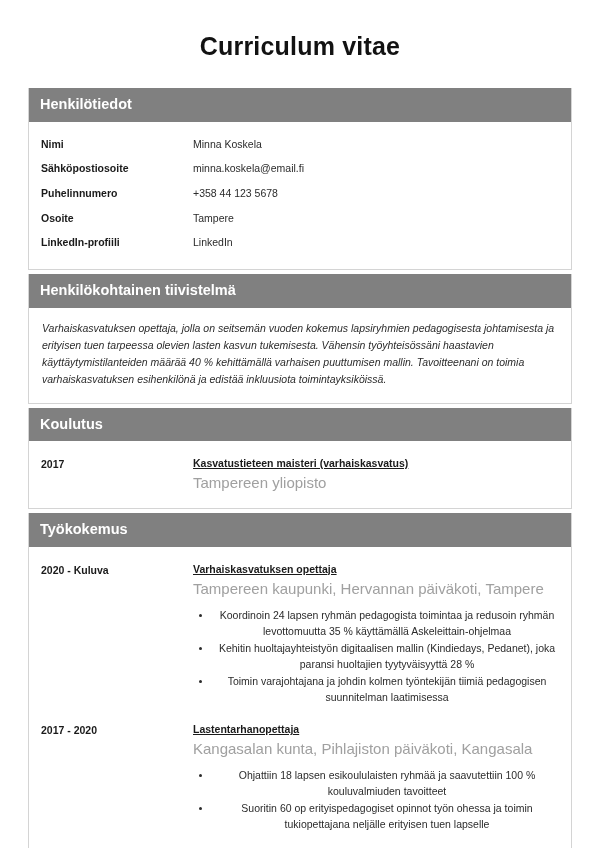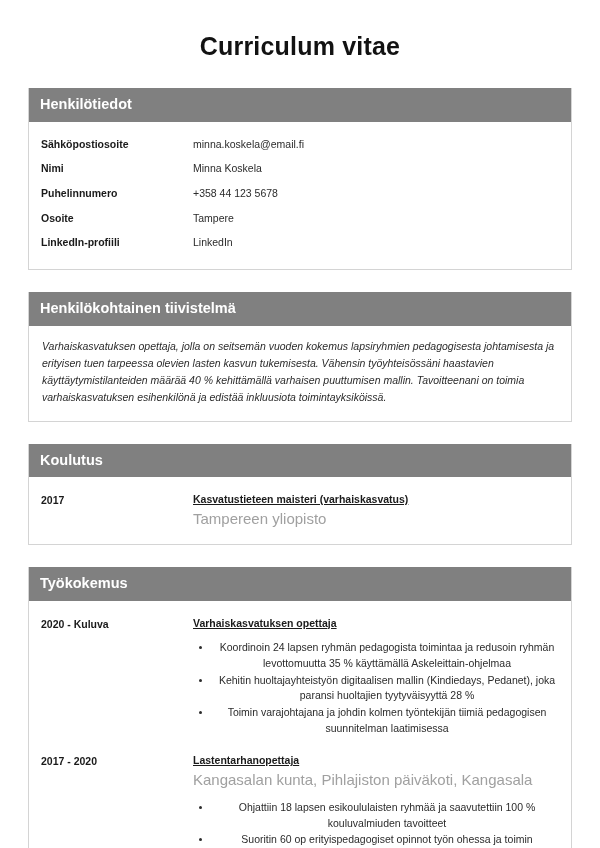--- a/index.html
+++ b/index.html
@@ -37,21 +37,21 @@
 
   .sections {
     margin-top: 27px;
     padding: 0 28px;
   }
 
   .card {
     border: 1px solid #d4d4d4;
     border-top: none;
     background: #ffffff;
-    margin-bottom: 22px;
+    margin-bottom: 4px;
     box-sizing: border-box;
   }
   .card:last-child { margin-bottom: 0; }
 
   .card-header {
     background: #808080;
     color: #ffffff;
     font-size: 14.5px;
     font-weight: bold;
     padding: 8px 11px 9px 11px;
@@ -152,26 +152,26 @@
 
   <h1 class="doc-title">Curriculum vitae</h1>
 
   <div class="sections">
       <div class="card">
         <div class="card-header">Henkilötiedot</div>
         <div class="card-body">
           <table class="info-table">
             <tbody>
               <tr>
+                <td class="info-label">Nimi</td>
+                <td class="info-value">Minna Koskela</td>
+              </tr>
+              <tr>
                 <td class="info-label">Sähköpostiosoite</td>
                 <td class="info-value">minna.koskela@email.fi</td>
-              </tr>
-              <tr>
-                <td class="info-label">Nimi</td>
-                <td class="info-value">Minna Koskela</td>
               </tr>
               <tr>
                 <td class="info-label">Puhelinnumero</td>
                 <td class="info-value">+358 44 123 5678</td>
               </tr>
               <tr>
                 <td class="info-label">Osoite</td>
                 <td class="info-value">Tampere</td>
               </tr>
               <tr>
@@ -200,20 +200,21 @@
           </div>
         </div>
       </div>
       <div class="card">
         <div class="card-header">Työkokemus</div>
         <div class="card-body">
           <div class="entry">
             <div class="entry-date">2020 - Kuluva</div>
             <div class="entry-main">
               <div class="entry-title">Varhaiskasvatuksen opettaja</div>
+              <div class="entry-sub">Tampereen kaupunki, Hervannan päiväkoti, Tampere</div>
               <ul class="entry-bullets">
                 <li>Koordinoin 24 lapsen ryhmän pedagogista toimintaa ja redusoin ryhmän levottomuutta 35 % käyttämällä Askeleittain-ohjelmaa</li>
                 <li>Kehitin huoltajayhteistyön digitaalisen mallin (Kindiedays, Pedanet), joka paransi huoltajien tyytyväisyyttä 28 %</li>
                 <li>Toimin varajohtajana ja johdin kolmen työntekijän tiimiä pedagogisen suunnitelman laatimisessa</li>
               </ul>
             </div>
           </div>
           <div class="entry">
             <div class="entry-date">2017 - 2020</div>
             <div class="entry-main">

